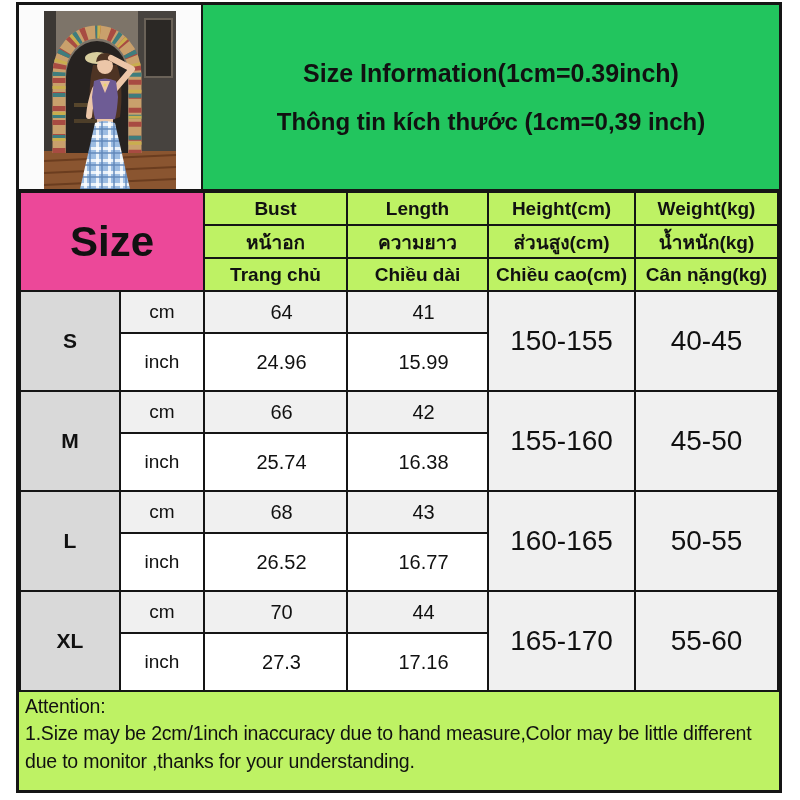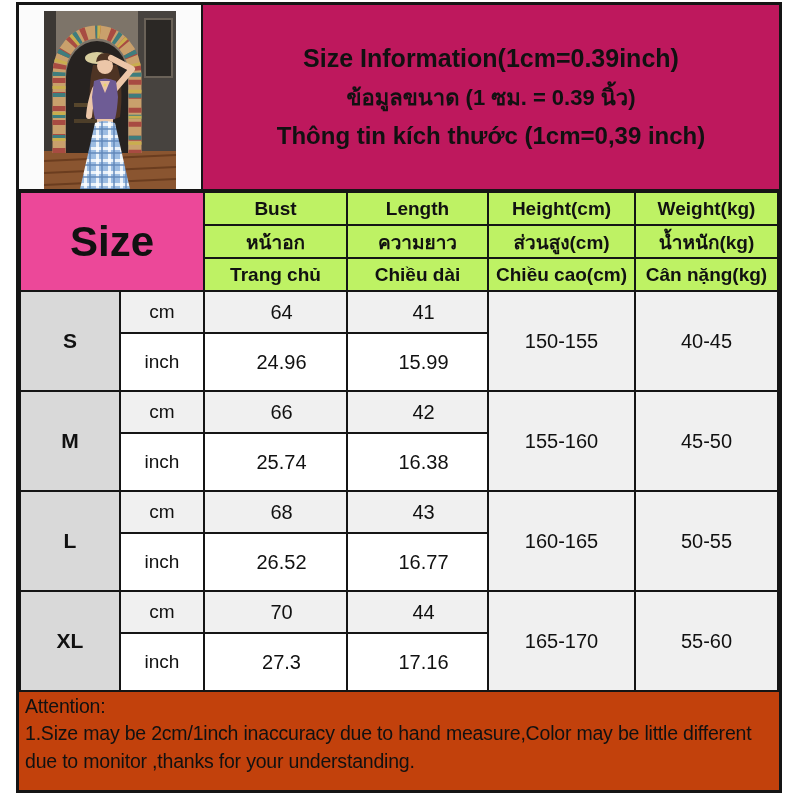--- a/index.html
+++ b/index.html
@@ -3,39 +3,39 @@
 <meta charset="utf-8">
 <style>
   html,body{margin:0;padding:0;background:#ffffff;width:800px;height:800px;overflow:hidden;
             font-family:"Liberation Sans", sans-serif;color:#111;}
   .sheet{position:absolute;left:16px;top:2px;width:766px;height:791px;box-sizing:border-box;
          border:3px solid #151515;display:flex;flex-direction:column;background:#fff;}
   
   .top-row{height:184px;min-height:184px;display:flex;border-bottom:2px solid #151515;}
   .photo-cell{width:184px;min-width:184px;border-right:2px solid #151515;background:#fbfbfb;
               display:flex;align-items:flex-end;justify-content:center;box-sizing:border-box;}
-  .title-cell{flex:1;background:#be185d;display:flex;flex-direction:column;justify-content:center;
-              align-items:center;text-align:center;gap:7px;}
+  .title-cell{flex:1;background:#22c55e;display:flex;flex-direction:column;justify-content:center;
+              align-items:center;text-align:center;gap:20px;}
   .t-en{font-size:25px;font-weight:bold;}
   .t-th{font-size:22px;font-weight:bold;}
   .t-vi{font-size:24px;font-weight:bold;}
   
   table{border-collapse:collapse;table-layout:fixed;width:100%;}
   th,td{border:2px solid #151515;text-align:center;vertical-align:middle;padding:0;overflow:hidden;}
   .hdr{background:#bef264;font-weight:bold;font-size:19px;height:31px;}
   .size-big{background:#ec4899;font-weight:bold;font-size:42px;}
   .size-letter{background:#d9d9d9;font-weight:bold;font-size:21px;}
   .unit{font-weight:normal;font-size:19px;}
   .val{font-size:20px;font-weight:normal;padding-left:12px;}
   tr.cm-row{height:42px;}
   tr.inch-row{height:58px;background:#ffffff;}
   tr.cm-row .shaded{background:#f0f0f0;}
-  .range{background:#f0f0f0;font-size:20px;font-weight:normal;}
+  .range{background:#f0f0f0;font-size:28px;font-weight:normal;}
   
-  .attention{flex:1;background:#c2410c;padding:1px 6px 0 6px;font-size:19.5px;line-height:1.4;}
+  .attention{flex:1;background:#bef264;padding:1px 6px 0 6px;font-size:19.5px;line-height:1.4;}
   .attention div{letter-spacing:-0.2px;}
 </style>
 </head>
 <body>
 
 <div class="sheet">
 
   <div class="top-row">
     <div class="photo-cell">
       <svg width="132" height="178" viewBox="0 0 132 178">
@@ -74,21 +74,20 @@
         <path d="M51 78 Q46 92 45 105" stroke="#ecc6a8" stroke-width="6" fill="none" stroke-linecap="round"></path>
         <path d="M50 70 Q61 65 72 70 L74 86 Q73 101 71 108 Q61 112 51 108 Q49 101 48 86 Z" fill="#6e5c95"></path>
         <path d="M56 70 L61 82 L66 70 Z" fill="#ecc6a8"></path>
         <circle cx="61" cy="74" r="1.5" fill="#e8d46a"></circle>
         <rect x="53" y="108" width="16" height="5" fill="#ecc6a8"></rect>
         <path d="M51 112 Q61 108 71 112 L86 178 L36 178 Z" fill="url(#plaid)"></path>
       </svg>
     </div>
     <div class="title-cell">
       <div class="t-en">Size Information(1cm=0.39inch)</div>
-      <div class="t-th">ข้อมูลขนาด (1 ซม. = 0.39 นิ้ว)</div>
       <div class="t-vi">Thông tin kích thước (1cm=0,39 inch)</div>
     </div>
   </div>
 
   <table>
     <colgroup>
       <col style="width:100px">
         <col style="width:84px">
         <col style="width:143px">
       <col style="width:141px">

